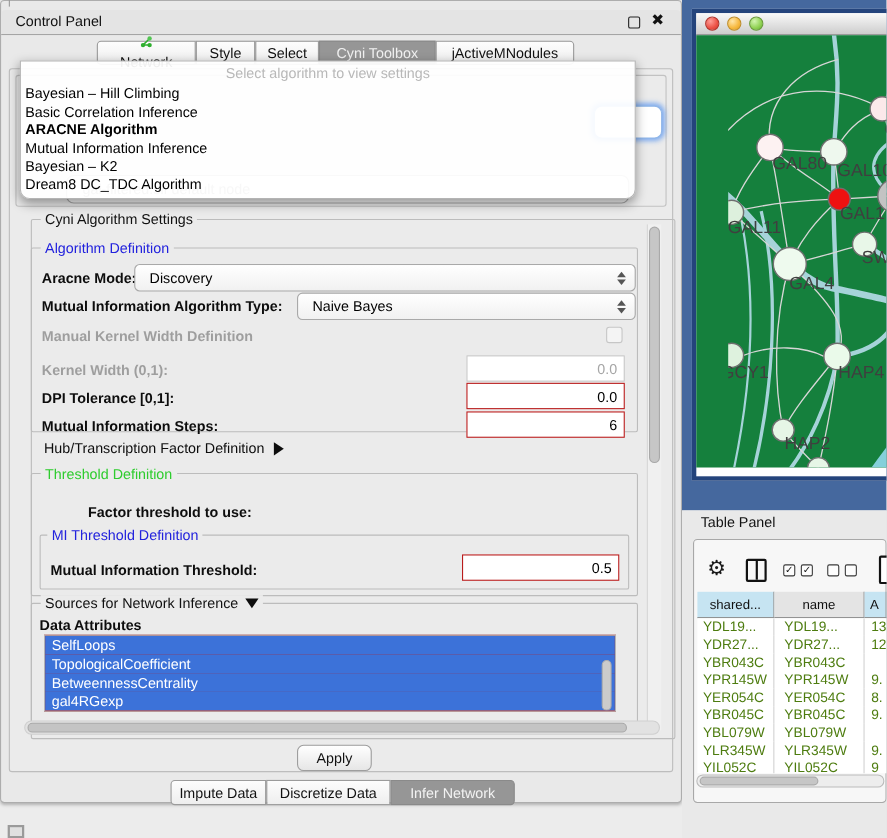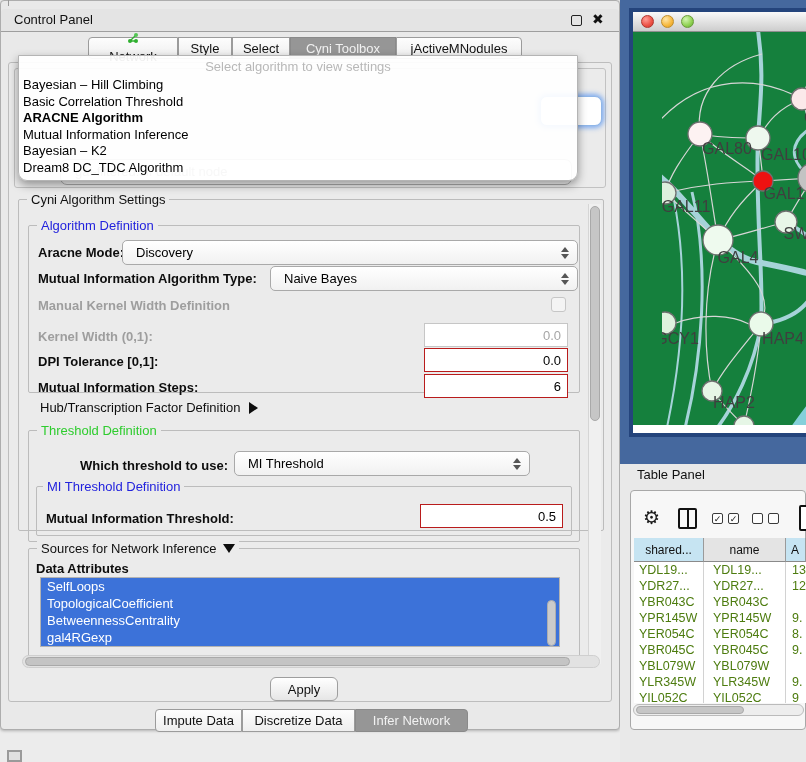--- a/index.html
+++ b/index.html
@@ -165,29 +165,29 @@
   <div class="abs ghost-panel"></div>
   <div class="abs ghost-combo-focus"></div>
   <div class="abs ghost-net-combo">
     <span>gal-filtered.sif default node</span>
   </div>
 
   <div class="abs dropdown">
     <div class="dd-prompt">Select algorithm to view settings</div>
     <div class="dd-list">
         <div class="dd-item">Bayesian – Hill Climbing</div>
-        <div class="dd-item">Basic Correlation Threshold</div>
+        <div class="dd-item">Basic Correlation Inference</div>
         <div class="dd-item bold">ARACNE Algorithm</div>
         <div class="dd-item">Mutual Information Inference</div>
         <div class="dd-item">Bayesian – K2</div>
         <div class="dd-item">Dream8 DC_TDC Algorithm</div>
       </div>
   </div>
 
-  <div class="abs group" style="left:18px;top:199px;width:586px;height:332px;">
+  <div class="abs group" style="left:28px;top:199px;width:586px;height:473px;">
     <span class="legend">
         <span>Cyni Algorithm Settings</span>
       </span>
   </div>
   <div class="abs vscroll">
       <div class="thumb"></div>
     </div>
 
   <div class="abs group" style="left:28px;top:225px;width:552px;height:168px;">
     <span class="legend blue">
@@ -222,28 +222,21 @@
   <div class="abs" style="left:40px;top:400px;display:flex;align-items:center;gap:9px;">
     <span class="lbl plain" style="position:static;">Hub/Transcription Factor Definition</span>
     <span class="tri-right"></span>
   </div>
 
   <div class="abs group" style="left:28px;top:430px;width:552px;height:112px;">
     <span class="legend green">
         <span>Threshold Definition</span>
       </span>
   </div>
-  <div class="abs lbl" style="left:80px;top:458px;">Which threshold to use:</div>
-  <div class="abs combo" style="left:234px;top:451px;width:296px;height:25px;">
-    <span>MI Threshold</span>
-    <span class="stepper">
-        <i class="up"></i>
-        <i class="dn"></i>
-      </span>
-  </div>
+  <div class="abs lbl" style="left:80px;top:458px;">Factor threshold to use:</div>
   <div class="abs group" style="left:36px;top:486px;width:536px;height:50px;">
     <span class="legend blue" style="left:6px;">
         <span>MI Threshold Definition</span>
       </span>
   </div>
   <div class="abs lbl" style="left:46px;top:511px;">Mutual Information Threshold:</div>
   <div class="abs field" style="left:420px;top:504px;width:143px;height:24px;">0.5</div>
 
   <div class="abs group" style="left:28px;top:548px;width:552px;height:112px;">
     <span class="legend">

